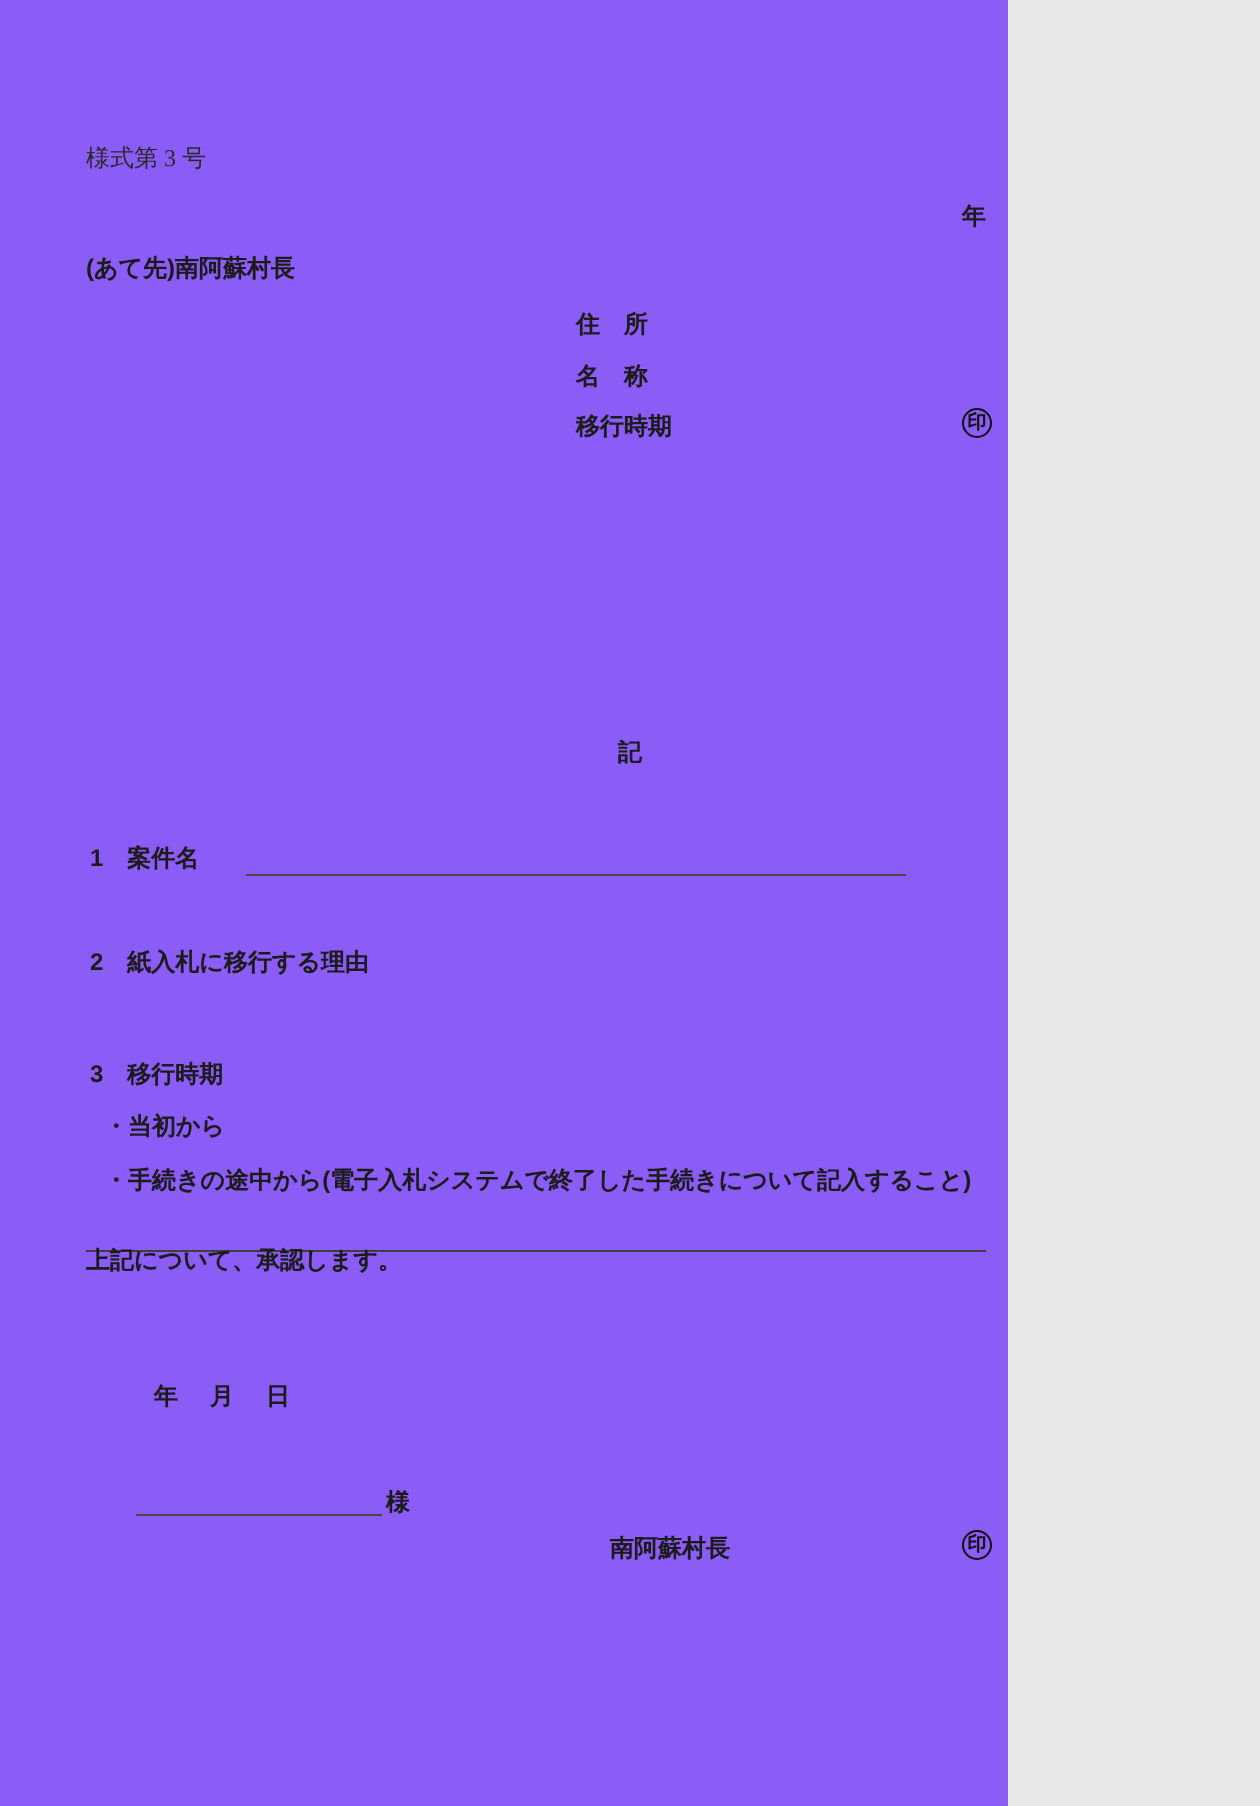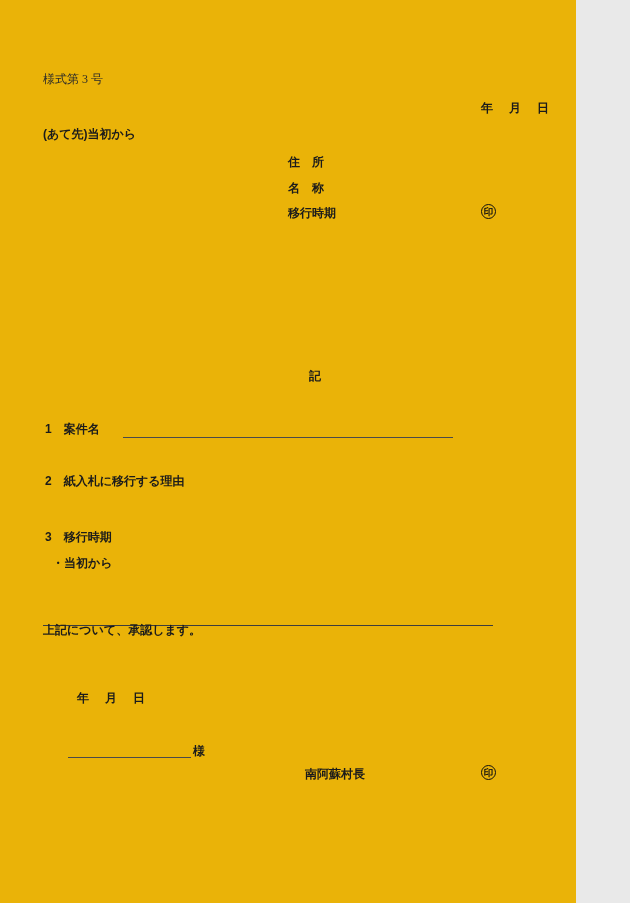--- a/index.html
+++ b/index.html
@@ -2,23 +2,23 @@
 <html><head>
 <meta charset="utf-8">
 <style>
   html, body {
     margin: 0;
     padding: 0;
     background: #e9e9e9;
   }
   .page {
     position: relative;
-    width: 576px;
+    width: 504px;
     height: 903px;
-    background: #eab308;
+    background: #8b5cf6;
     color: #1b1b1b;
     font-family: "Liberation Sans", sans-serif;
     font-weight: bold;
     font-size: 12px;
     line-height: 1.2;
     overflow: hidden;
   }
   .abs { position: absolute; white-space: nowrap; }
   .serif {
     font-family: "Liberation Serif", serif;
@@ -54,41 +54,42 @@
 </style>
 </head>
 <body>
 
 <div class="page">
 
   <div class="abs serif" style="left:43px; top:72px;">様式第 3 号</div>
 
   <div class="abs date-spaced" style="left:481px; top:101px;">年　月　日</div>
 
-  <div class="abs" style="left:43px; top:127px;">(あて先)当初から</div>
+  <div class="abs" style="left:43px; top:127px;">(あて先)南阿蘇村長</div>
 
   <div class="abs" style="left:288px; top:155px;">住　所</div>
 
   <div class="abs" style="left:288px; top:181px;">名　称</div>
 
   <div class="abs" style="left:288px; top:206px;">移行時期</div>
 
   <div class="seal" style="left:481px; top:204px;">印</div>
 
 
 
   <div class="abs centered" style="top:369px;">記</div>
 
   <div class="abs" style="left:45px; top:422px;">1　案件名</div>
   <div class="fill-line" style="left:123px; top:437px; width:330px;"></div>
 
   <div class="abs" style="left:45px; top:474px;text-align:center;">2　紙入札に移行する理由</div>
 
   <div class="abs" style="left:45px; top:530px;">3　移行時期</div>
   <div class="abs" style="left:52px; top:556px;">・当初から</div>
+  <div class="abs" style="left:52px; top:583px;">・手続きの途中から(電子入札システムで終了した手続きについて記入すること)</div>
 
   <div class="fill-line" style="left:43px; top:625px; width:450px; border-bottom-color:#3d3d3d;"></div>
 
   <div class="abs" style="left:43px; top:623px;">上記について、承認します。</div>
 
   <div class="abs date-spaced" style="left:77px; top:691px;">年　月　日</div>
 
   <div class="fill-line" style="left:68px; top:757px; width:123px;"></div>
   <div class="abs" style="left:193px; top:744px;">様</div>
 

